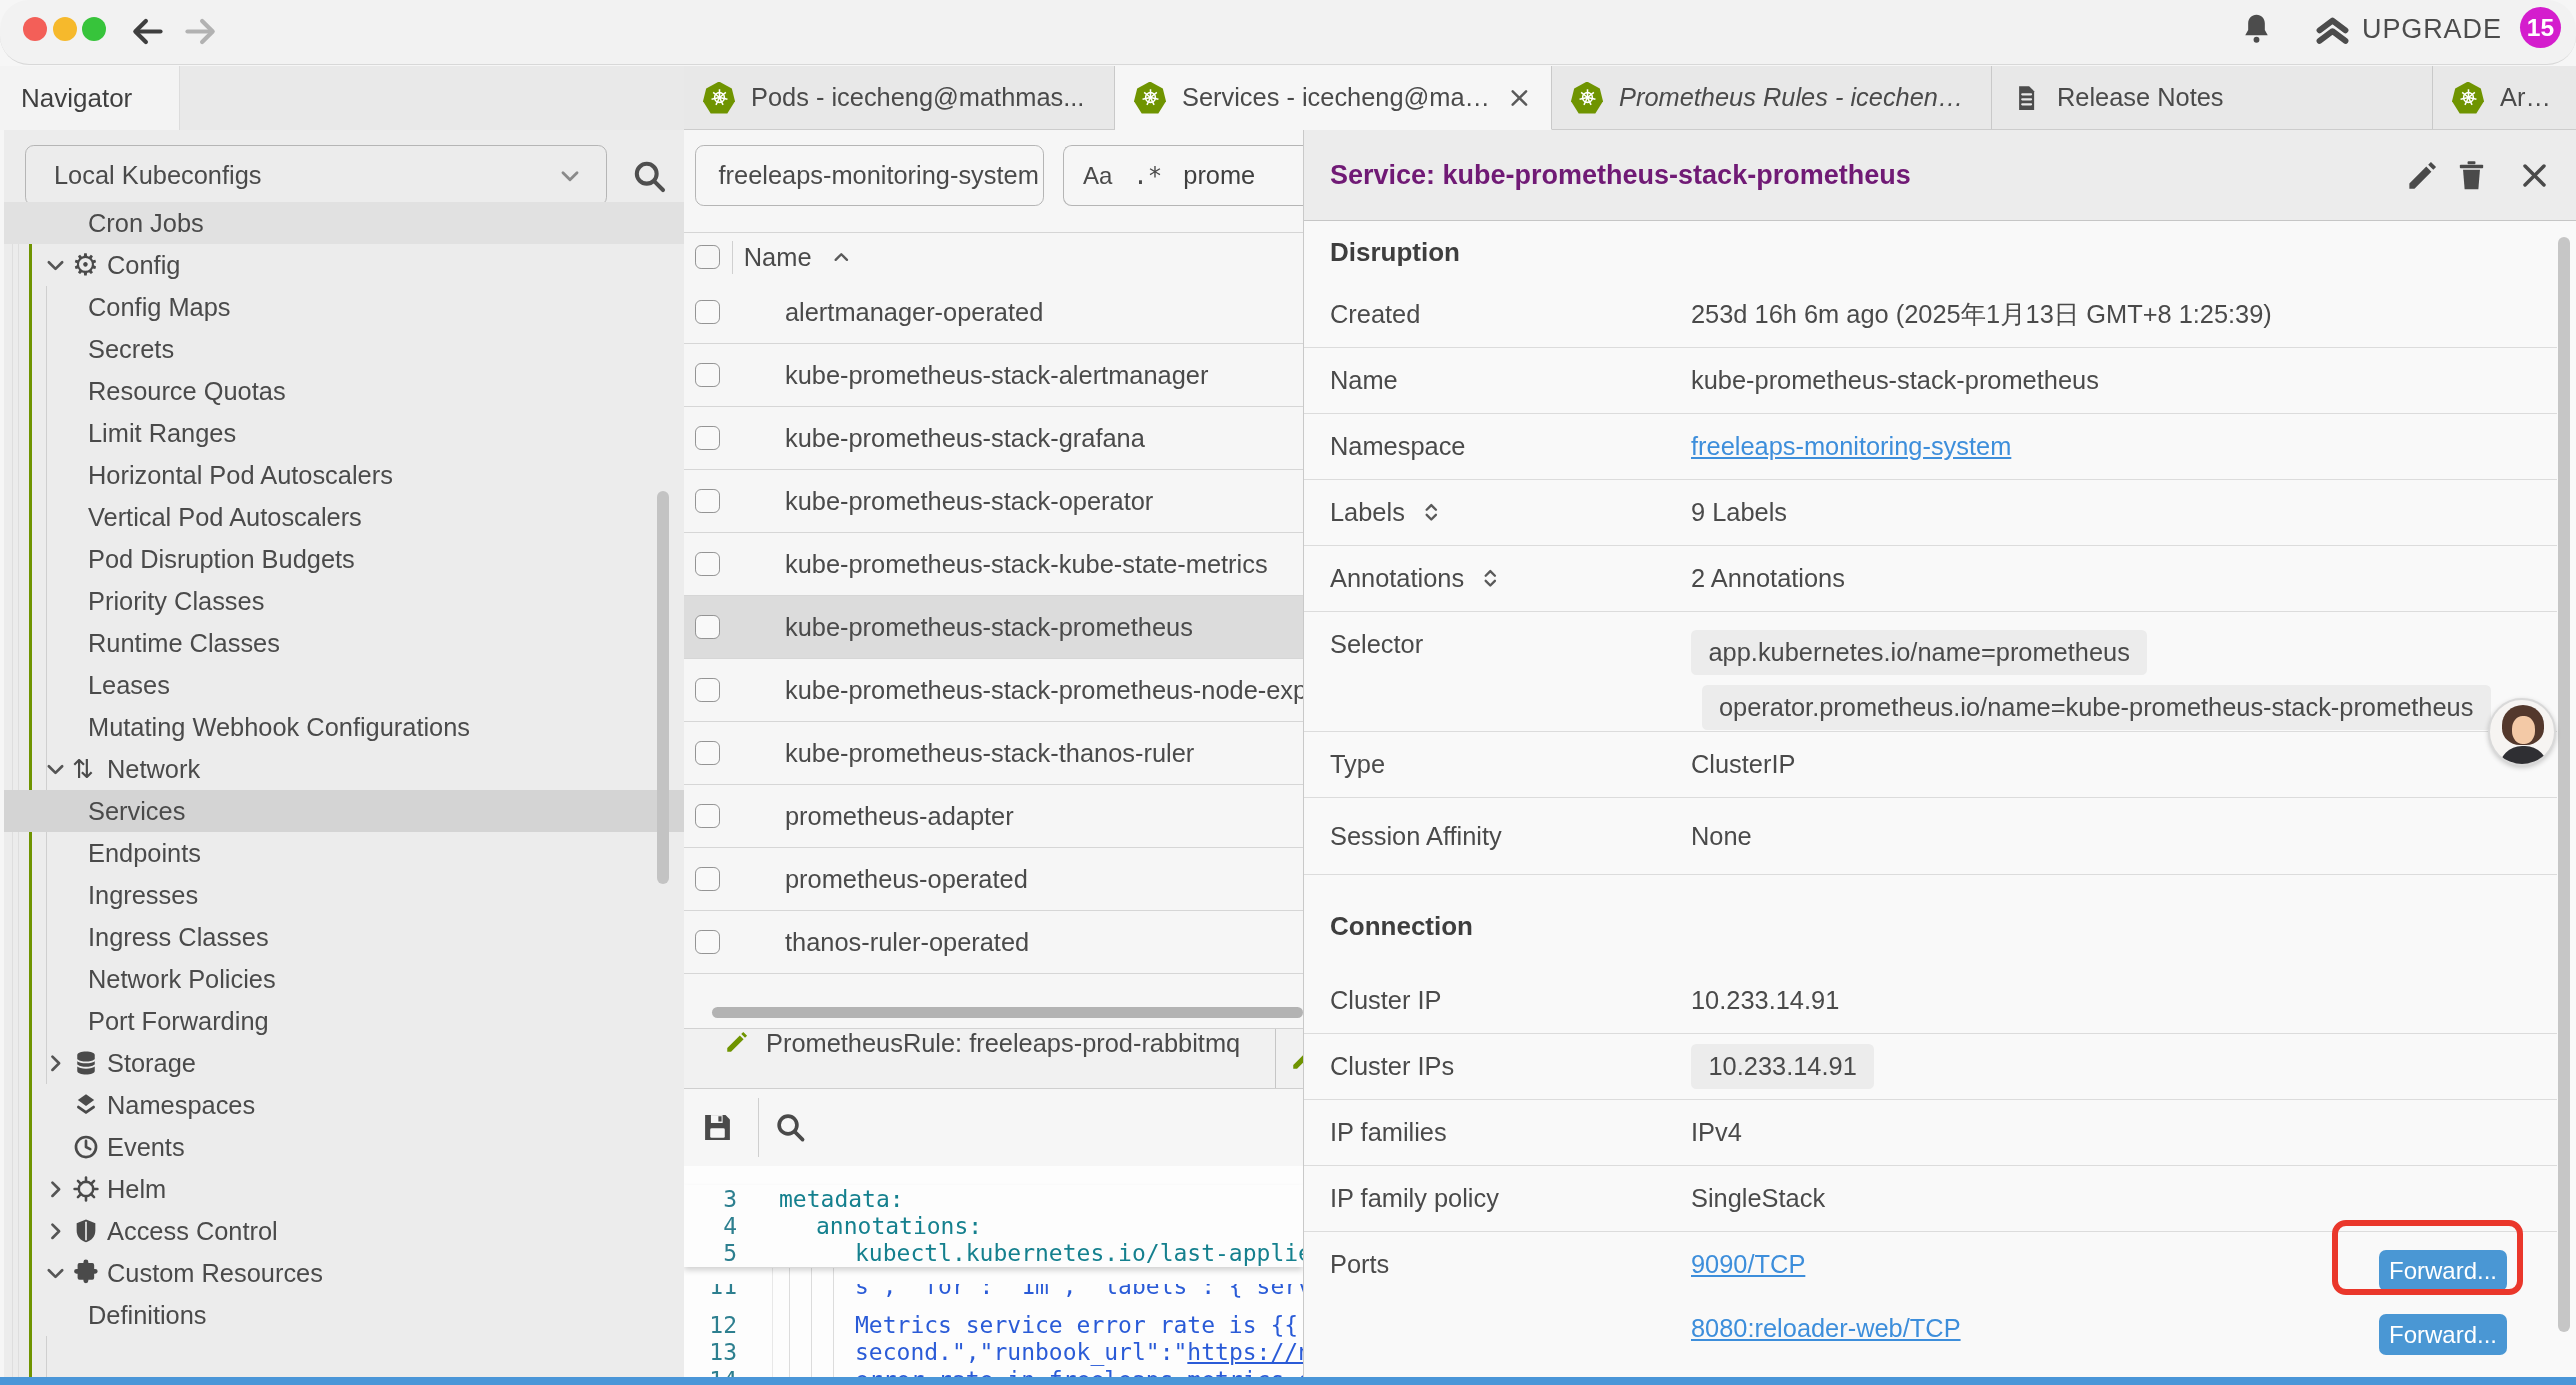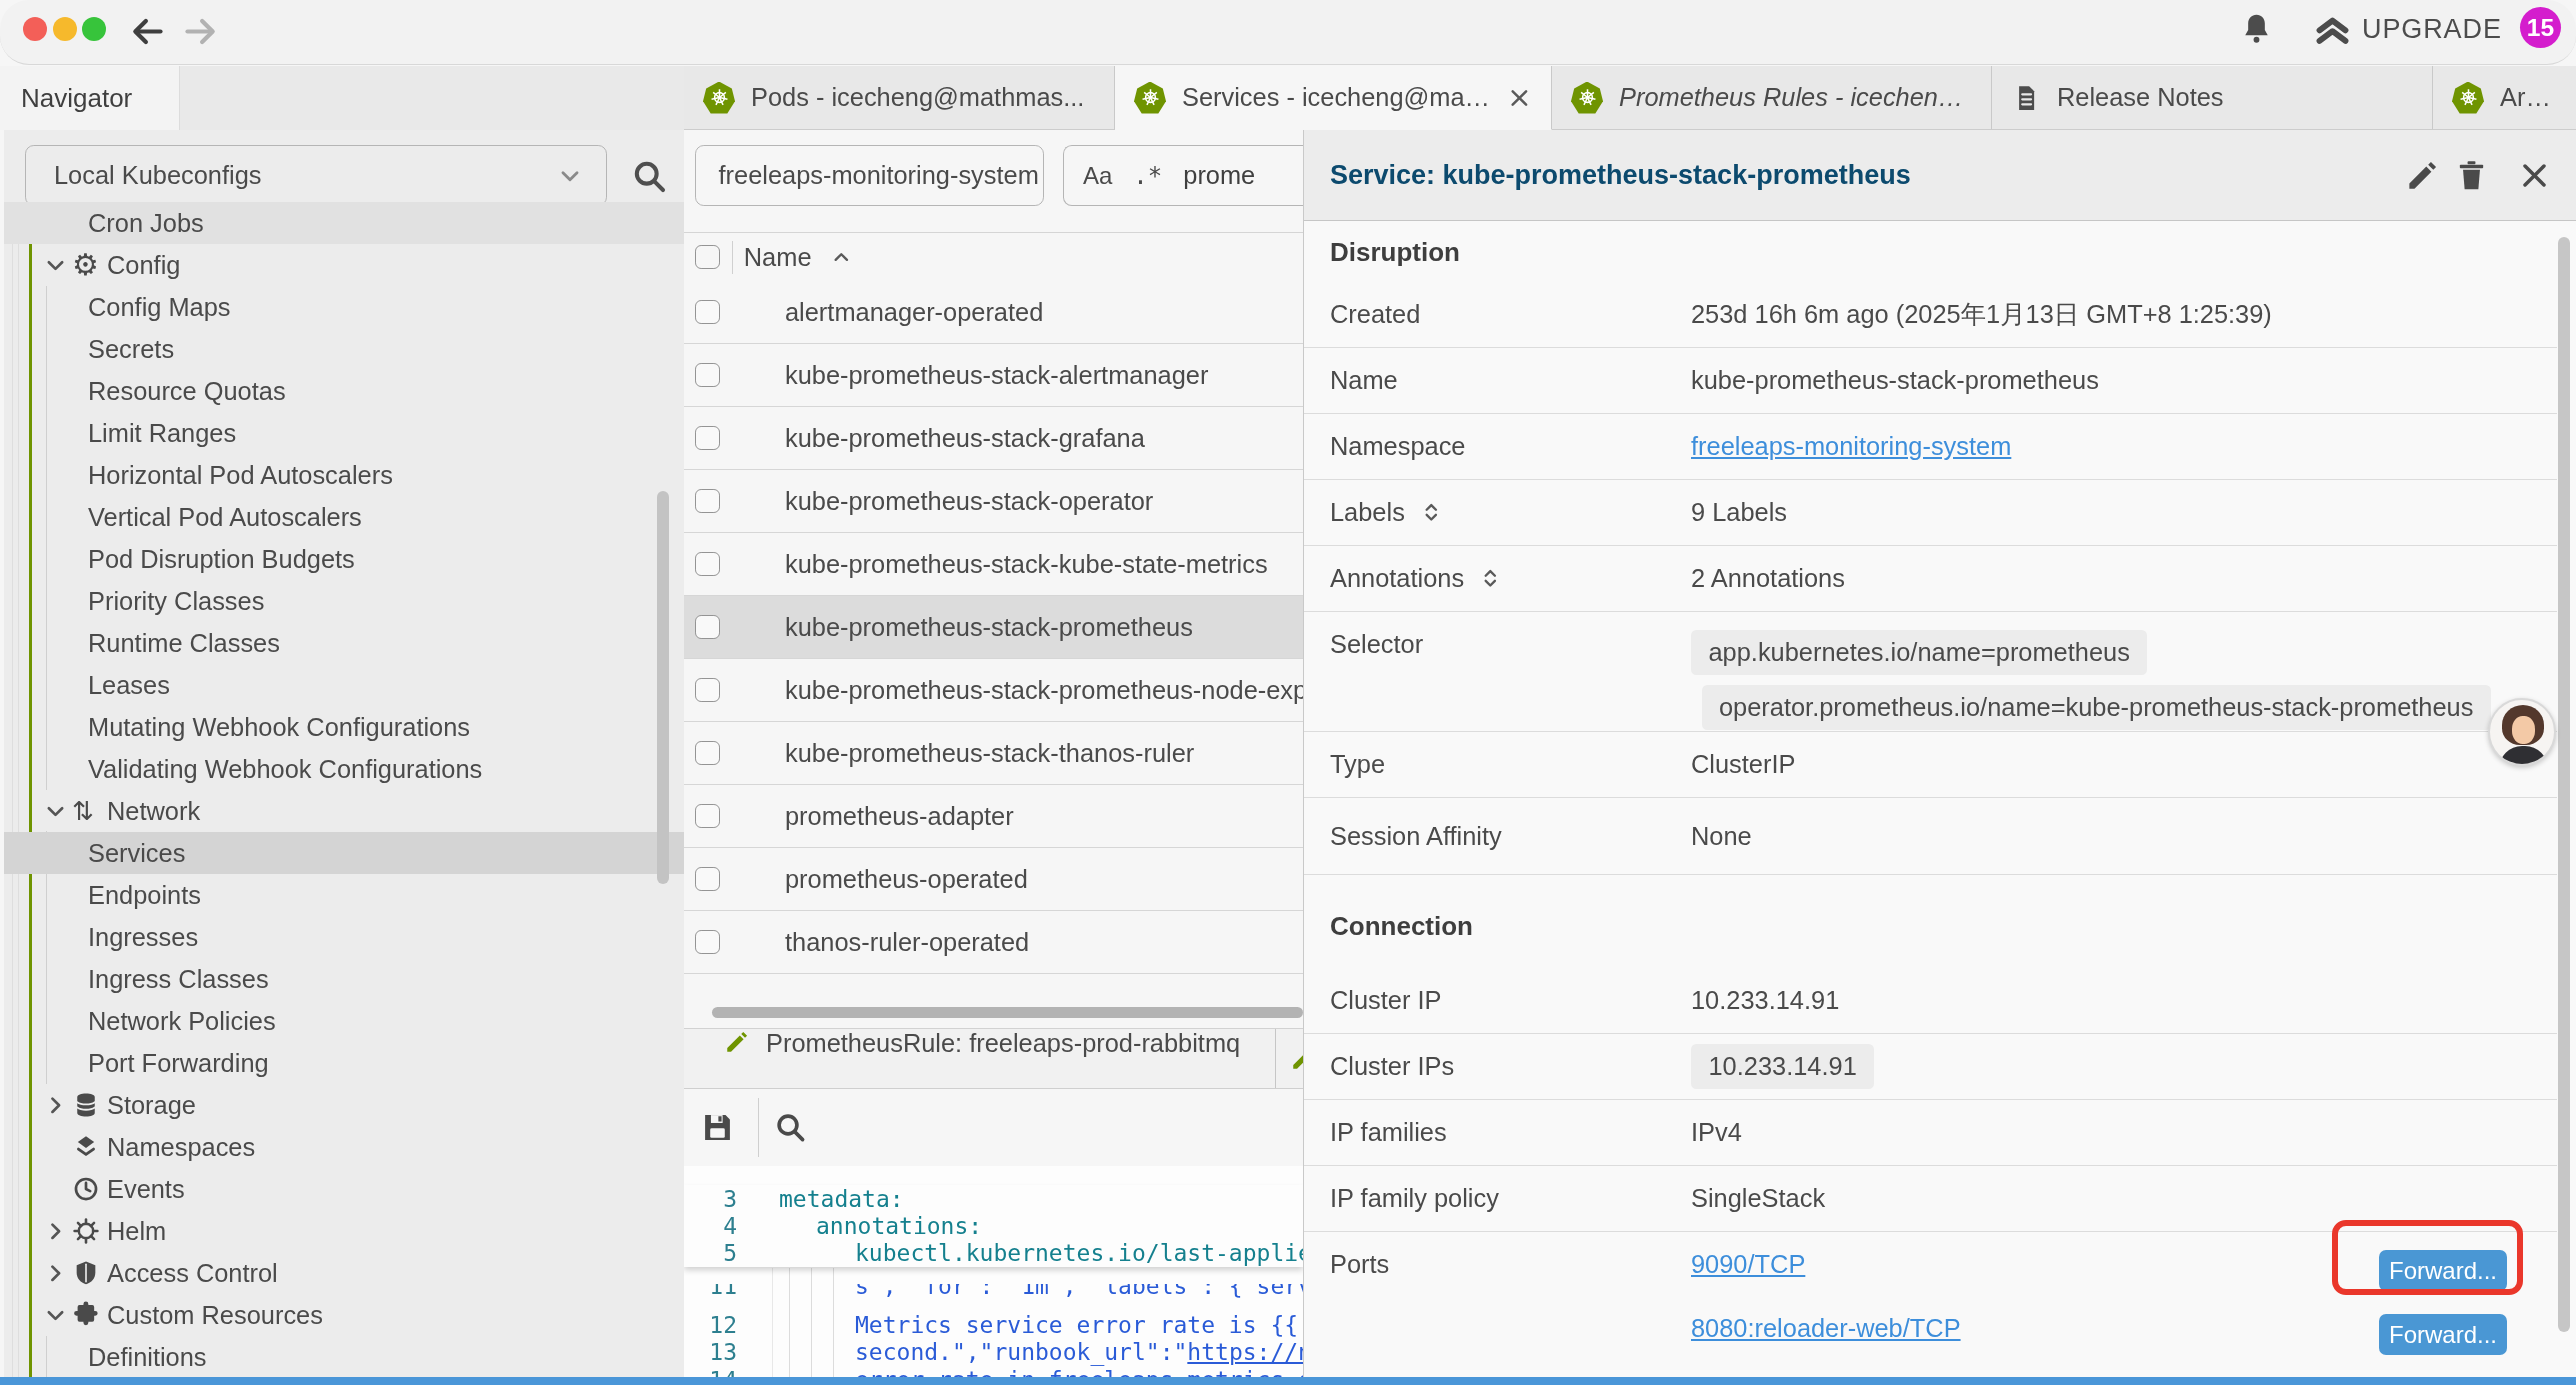--- a/index.html
+++ b/index.html
@@ -100,21 +100,21 @@
   .e-sticky { position:absolute; left:0; top:19px; right:0; background:#fdfdfd; box-shadow:0 3.5px 6.1px rgba(0,0,0,0.18); }
   .e-scroll { position:absolute; left:0; top:118px; right:0; }
   .eline.clip { overflow:hidden; align-items:flex-start; }
   .eline.clip > * { margin-top:-11.4px; }
   .e-gutline { position:absolute; left:88px; top:102px; bottom:0; width:0.9px; background:#e8e8e8; }
   .e-guide { position:absolute; top:102px; bottom:0; width:0.9px; background:#dcdcdc; }
 
   
   .detail { position:absolute; left:1303px; top:130px; right:0; height:1248px; background:#f9f9f9; border-left:0.9px solid #c9c9c9; overflow:hidden; }
   .d-header { position:absolute; left:0; top:0; width:100%; height:91px; background:#ececec; border-bottom:1.8px solid #c6c6c6; display:flex; align-items:center; }
-  .d-title { padding-left:26px; font-size:27px; font-weight:bold; color:#0c4a6e; }
+  .d-title { padding-left:26px; font-size:27px; font-weight:bold; color:#701a75; }
   .hicon { position:absolute; top:28px; width:35px; height:35px; color:#4a4a4a; }
   .hicon.edit { left:1101px; } .hicon.del { left:1150px; } .hicon.close { left:1213px; }
   .d-scroll { position:absolute; right:6.1px; top:107px; bottom:46px; width:12.3px; background:#c6c6c6; border-radius:6.1px; }
   .d-body { position:absolute; left:0; top:91px; right:19px; }
   .d-heading { height:61px; display:flex; align-items:flex-end; padding:0 0 14px 26px; font-weight:bold; font-size:26px; color:#3e3e3e; }
   .d-heading.second { height:93px; padding-bottom:26px; }
   .drow { display:flex; align-items:center; height:66px; border-bottom:1.8px solid #dcdcdc; padding-left:26px; }
   .props .drow:last-child { height:77px; }
   .drow.tall { height:120px; align-items:flex-start; padding-top:17.5px; }
   .dlabel { width:361px; flex:0 0 361px; display:flex; align-items:center; gap:14px; }
@@ -327,23 +327,20 @@
         </div>
         <div class="titem lvl2">
           <span class="tlabel">Runtime Classes</span>
         </div>
         <div class="titem lvl2">
           <span class="tlabel">Leases</span>
         </div>
         <div class="titem lvl2">
           <span class="tlabel">Mutating Webhook Configurations</span>
         </div>
-        <div class="titem lvl2">
-          <span class="tlabel">Validating Webhook Configurations</span>
-        </div>
         <div class="titem lvl1">
           <span class="tchev">
             <svg viewBox="0 0 24 24" width="100%" height="100%" fill="none" stroke="currentColor" stroke-width="2.2" stroke-linecap="round" stroke-linejoin="round">
               <polyline points="5.5,9 12,15.5 18.5,9" stroke-width="2.6"></polyline>
             </svg>
           </span>
           <span class="tico">
             <span class="uni" style="font-size:26px;">⇅</span>
           </span>
           <span class="tlabel">Network</span>

